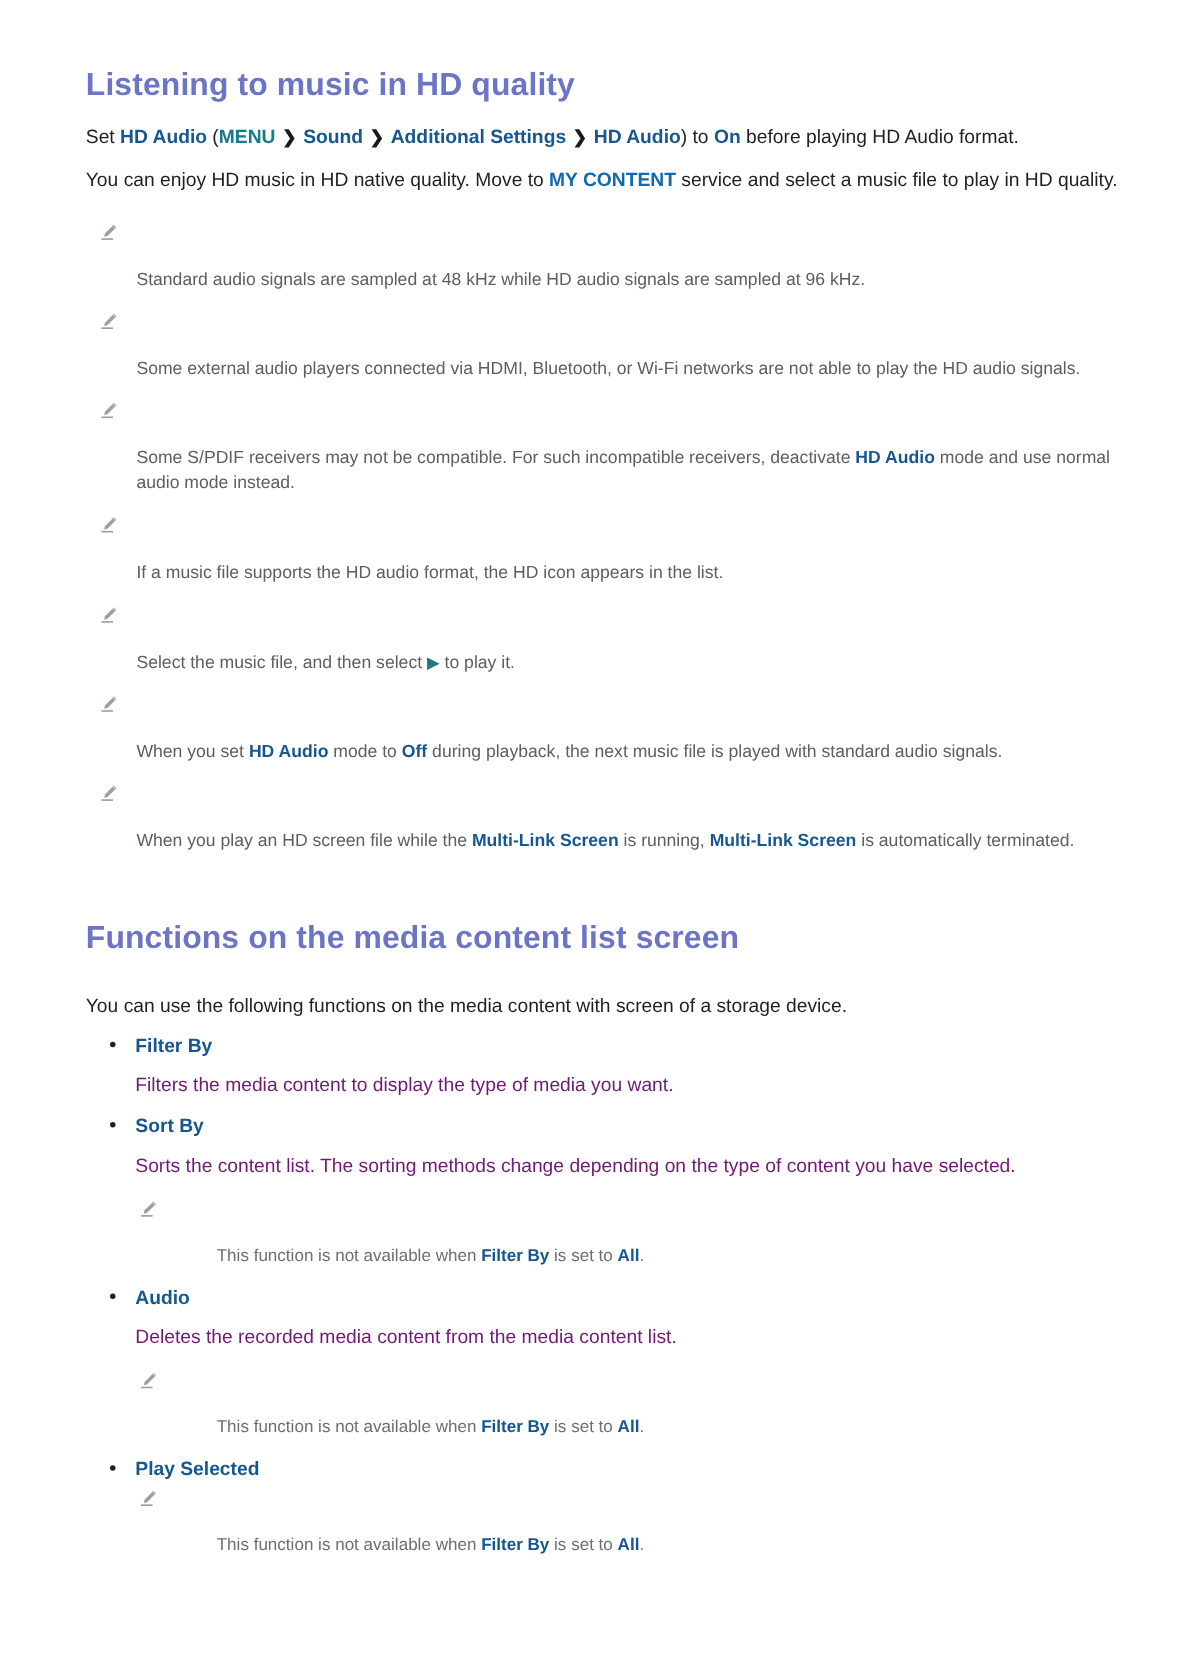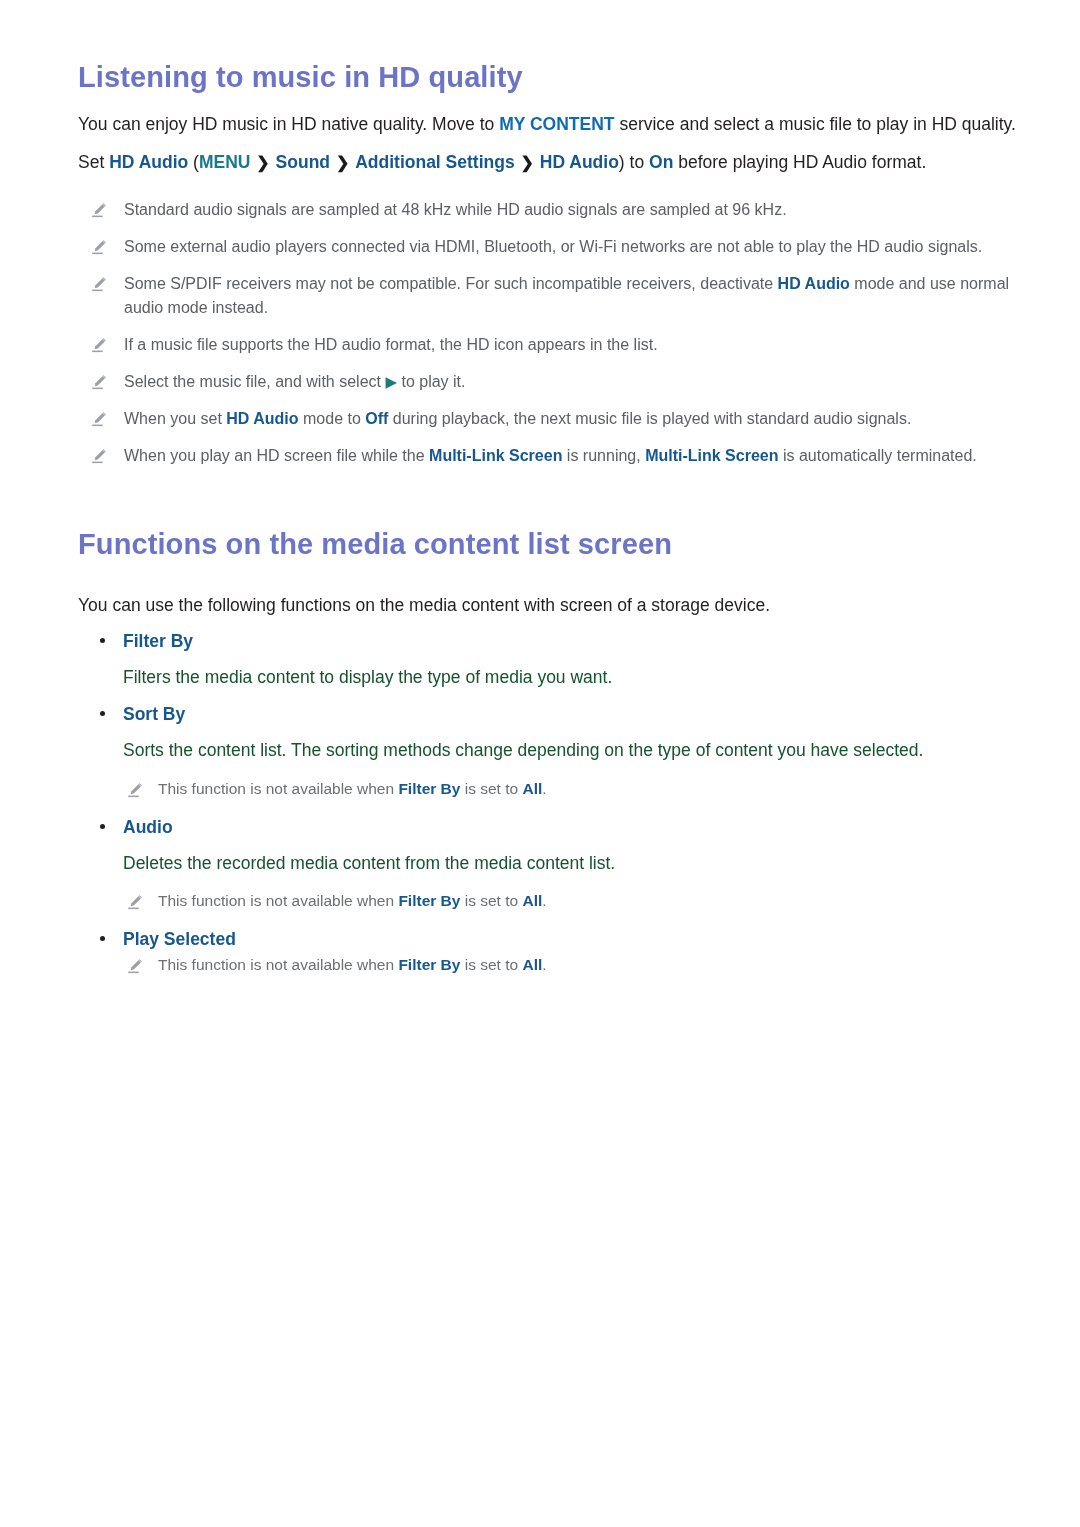--- a/index.html
+++ b/index.html
@@ -85,24 +85,26 @@
     width: 18px;
     height: 18px;
     margin-right: 16px;
     margin-top: 3px;
   }
   .note .note-text {
     font-size: 16px;
     line-height: 1.45;
     color: #5b5f63;
     max-width: 900px;
+    margin-top: 44px;
   }
   .note.sub {
     padding-left: 48px;
     margin-bottom: 16px;
+    gap: 39px;
   }
   .note.sub .note-text {
     font-size: 15.5px;
     color: #6b6f73;
   }
   .note.sub .pencil {
     margin-right: 14px;
   }
 
   
@@ -123,48 +125,48 @@
     top: -4px;
   }
   .bullet-item .bullet-label {
     font-size: 17.5px;
     font-weight: bold;
     color: #17578f;
   }
   .bullet-desc {
     font-size: 17.5px;
     line-height: 1.52;
-    color: #14532d;
+    color: #701a75;
     margin: 12px 0 14px 0;
     padding-left: 45px;
     max-width: 920px;
   }
   .spacer-10 { height: 10px; }
 </style>
 </head>
 <body>
 
 <div class="page">
 
   <h1 class="doc-heading">Listening to music in HD quality</h1>
-
-  <p class="body-para">
-    <span>You can enjoy HD music in HD native quality. Move to </span><span class="hl-strong">MY CONTENT</span><span> service and select a music file to play in HD quality.</span>
-  </p>
 
   <p class="body-para set-line">
     <span>Set </span><span class="hl">HD Audio</span><span> (</span><span class="hl-teal">MENU</span>
     <span class="chev">❯</span>
     <span class="hl">Sound</span>
     <span class="chev">❯</span>
     <span class="hl">Additional Settings</span>
     <span class="chev">❯</span>
     <span class="hl">HD Audio</span><span>) to </span><span class="hl">On</span><span> before playing HD Audio format.</span>
   </p>
 
+  <p class="body-para">
+    <span>You can enjoy HD music in HD native quality. Move to </span><span class="hl-strong">MY CONTENT</span><span> service and select a music file to play in HD quality.</span>
+  </p>
+
   <div class="spacer-10"></div>
 
   <div class="note">
     <span class="pencil">
       <svg viewBox="0 0 18 18" width="18" height="18" aria-hidden="true">
         <path d="M13.5 2.2l2.3 2.3-8.1 8.1-3.0 0.7 0.7-3.0z" fill="#9aa0a6"></path>
         <path d="M13.5 2.2l2.3 2.3-1.2 1.2-2.3-2.3z" fill="#bfc4c9"></path>
         <rect x="2.2" y="14.6" width="10.5" height="1.5" fill="#9aa0a6"></rect>
       </svg>
     </span>
@@ -214,21 +216,21 @@
 
   <div class="note">
     <span class="pencil">
       <svg viewBox="0 0 18 18" width="18" height="18" aria-hidden="true">
         <path d="M13.5 2.2l2.3 2.3-8.1 8.1-3.0 0.7 0.7-3.0z" fill="#9aa0a6"></path>
         <path d="M13.5 2.2l2.3 2.3-1.2 1.2-2.3-2.3z" fill="#bfc4c9"></path>
         <rect x="2.2" y="14.6" width="10.5" height="1.5" fill="#9aa0a6"></rect>
       </svg>
     </span>
     <span class="note-text">
-      <span>Select the music file, and with select </span><span class="play-tri">▶</span><span> to play it.</span>
+      <span>Select the music file, and then select </span><span class="play-tri">▶</span><span> to play it.</span>
     </span>
   </div>
 
   <div class="note">
     <span class="pencil">
       <svg viewBox="0 0 18 18" width="18" height="18" aria-hidden="true">
         <path d="M13.5 2.2l2.3 2.3-8.1 8.1-3.0 0.7 0.7-3.0z" fill="#9aa0a6"></path>
         <path d="M13.5 2.2l2.3 2.3-1.2 1.2-2.3-2.3z" fill="#bfc4c9"></path>
         <rect x="2.2" y="14.6" width="10.5" height="1.5" fill="#9aa0a6"></rect>
       </svg>

